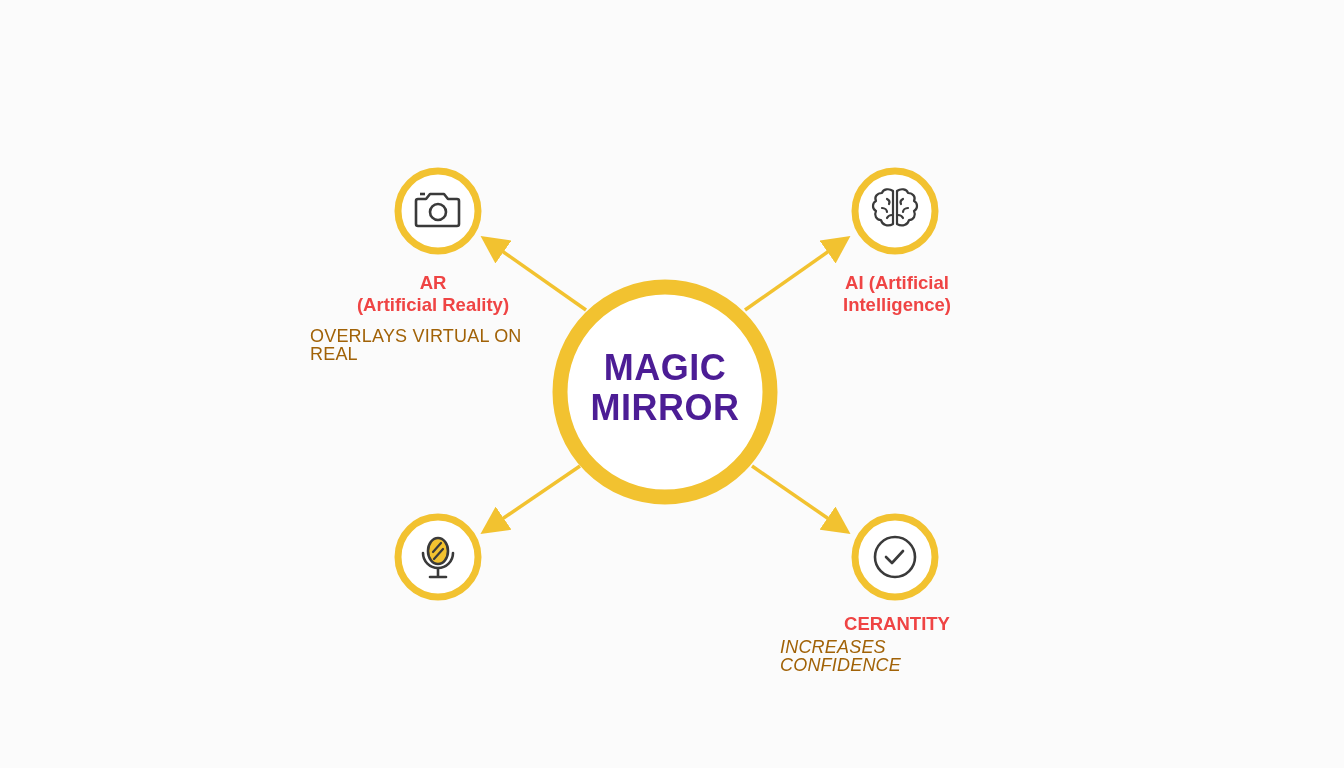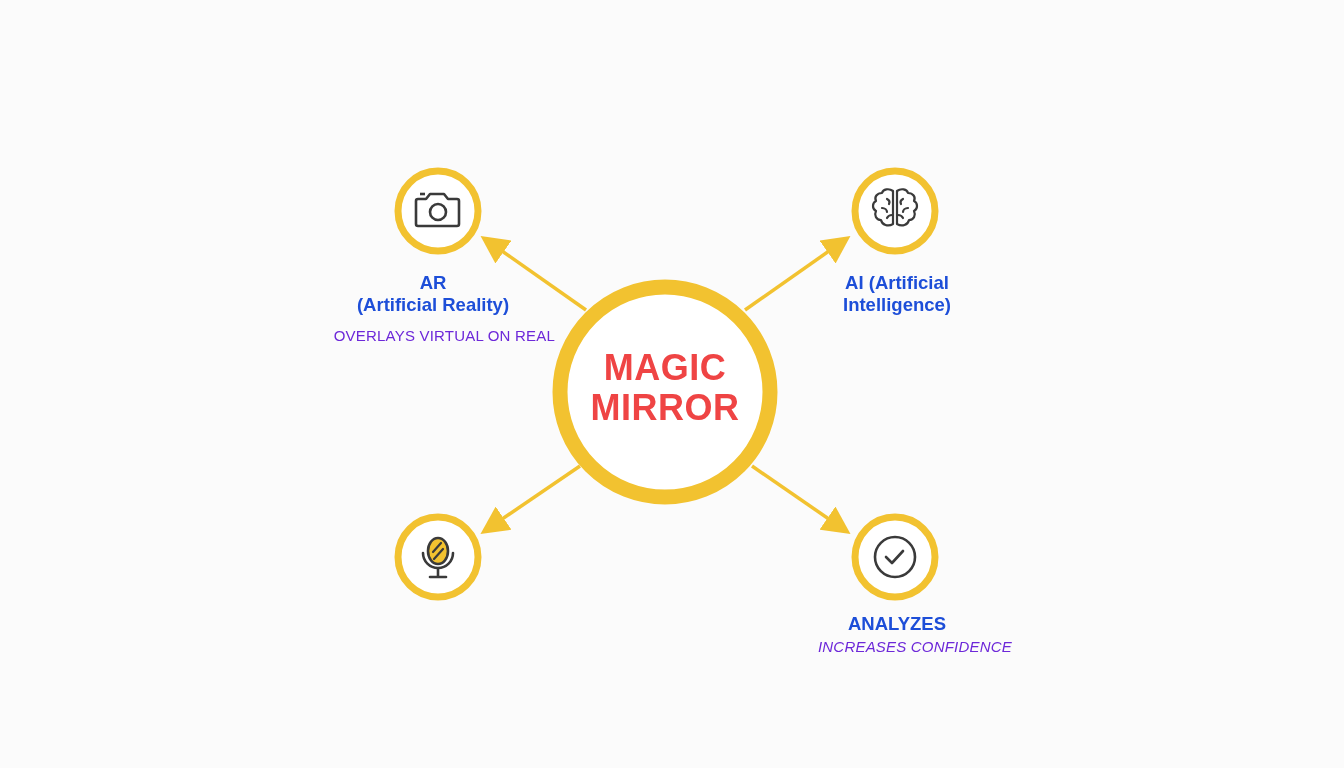--- a/index.html
+++ b/index.html
@@ -11,30 +11,30 @@
     }
     #diagram {
       position: absolute; left: 0; top: 0; width: 1344px; height: 768px;
     }
     .abs { position: absolute; }
     .center-text {
       position: absolute;
       left: 565px; top: 348px; width: 200px;
       text-align: center;
       font-weight: bold; font-size: 36px; line-height: 40px;
-      color: #ef4444; letter-spacing: 0.5px;
+      color: #4c1d95; letter-spacing: 0.5px;
     }
     .label-title {
       position: absolute; text-align: center;
       font-weight: bold; font-size: 18.5px; line-height: 22px;
-      color: #1d4ed8;
+      color: #ef4444;
     }
     .label-sub {
-      position: absolute; text-align: right;
-      font-size: 15px; line-height: 18px; color: #6d28d9;
+      position: absolute; text-align: left;
+      font-size: 18px; line-height: 18px; color: #a16207;
       letter-spacing: 0.2px;
     }
   </style>
 </head>
 <body>
 
 <div id="diagram">
   <svg class="abs" width="1344" height="768" viewBox="0 0 1344 768">
     <defs>
       <marker id="arrowhead" markerWidth="8" markerHeight="8" refX="4" refY="4" orient="auto" markerUnits="strokeWidth">
@@ -100,15 +100,15 @@
     <div>AR</div>
     <div>(Artificial Reality)</div>
   </div>
   <div class="label-sub" style="left:310px; top:327px; width:245px;">OVERLAYS VIRTUAL ON REAL</div>
 
   <div class="label-title" style="left:782px; top:272px; width:230px;">
     <div>AI (Artificial</div>
     <div>Intelligence)</div>
   </div>
 
-  <div class="label-title" style="left:782px; top:613px; width:230px;">ANALYZES</div>
+  <div class="label-title" style="left:782px; top:613px; width:230px;">CERANTITY</div>
   <div class="label-sub" style="left:780px; top:638px; width:232px;font-style:italic;">INCREASES CONFIDENCE</div>
 </div>
 
 </body></html>

